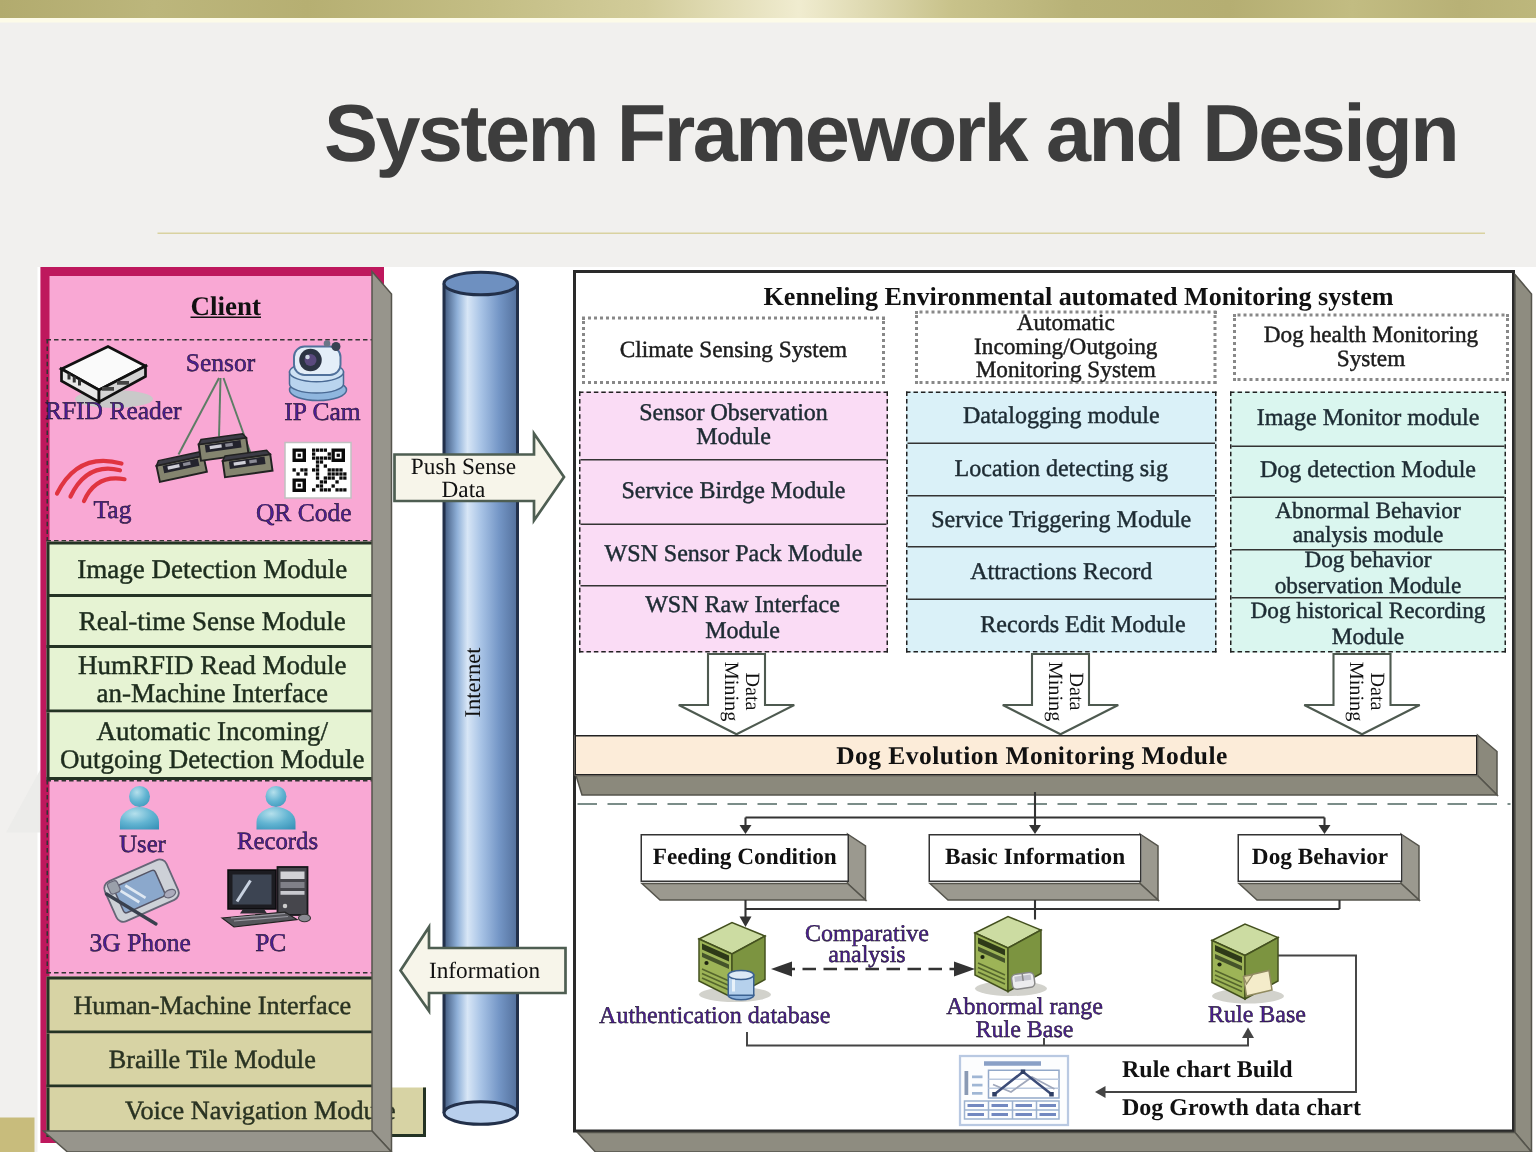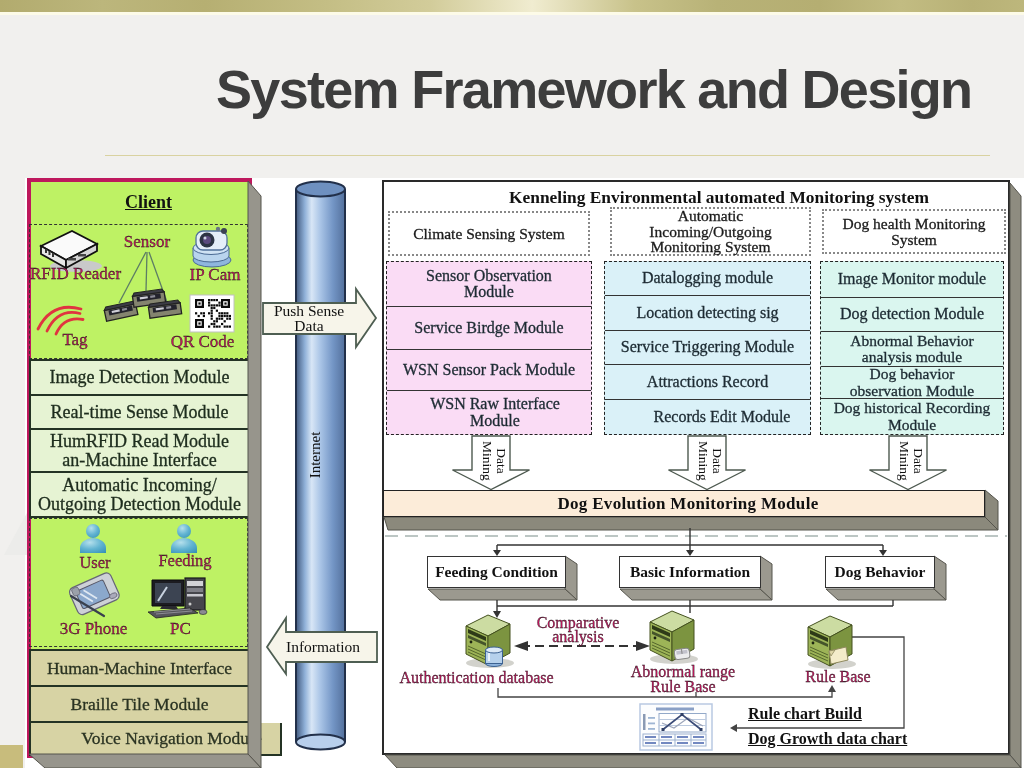--- a/index.html
+++ b/index.html
@@ -7,43 +7,43 @@
 .abs{position:absolute;}
 #topbar{left:0;top:0;width:1024px;height:12px;
 background:linear-gradient(90deg,#b2ab6e 0%,#bcb67c 10%,#b6af72 20%,#c4be85 32%,#d2cc9a 42%,#e4dfba 48%,#f0ecd0 52%,#e0dbb4 56%,#c8c28a 62%,#b8b277 70%,#b5ae72 80%,#c2bc82 88%,#b8b176 95%,#bdb77c 100%);}
 #topbar2{left:0;top:12px;width:1024px;height:3px;background:#fdfbe8;}
 #title{left:216px;top:58px;width:800px;text-align:left;font-family:"Liberation Sans",sans-serif;font-weight:bold;font-size:54px;color:#3d3d3d;letter-spacing:-1.7px;}
 #rule{left:105px;top:155px;width:885px;height:1px;background:#d9d2a0;}
 #tansq{left:0px;top:745px;width:23px;height:23px;background:#c8bc7c;}
 #wm{left:4px;top:500px;width:0;height:0;border-left:30px solid transparent;border-right:8px solid transparent;border-bottom:55px solid #ececea;}
 #diagbg{left:25px;top:178px;width:999px;height:590px;background:#ffffff;}
 
-#lpanel{left:27px;top:178px;width:217px;height:572px;background:#bef264;border:4px solid #be185d;}
+#lpanel{left:27px;top:178px;width:217px;height:572px;background:#f9a8d4;border:6px solid #be185d;}
 .dashsec{position:absolute;border:1.6px dashed #333;}
 #lsec1{left:-2px;top:42px;width:217px;height:133px;}
 #lsec2{left:-2px;top:336px;width:217px;height:127px;}
 #lclient{left:9px;top:10px;width:217px;text-align:center;font-weight:bold;font-size:18px;text-decoration:underline;color:#111;}
 .grow{position:absolute;left:-2px;width:217px;background:#e6f3d3;border:2px solid #243324;color:#1d2c1d;text-align:center;font-size:18px;line-height:18.5px;display:flex;align-items:center;justify-content:center;-webkit-text-stroke:0.3px #1d2c1d;}
 .orow{position:absolute;left:-2px;width:217px;background:#d7d3a4;border:2px solid #243324;color:#2a3322;text-align:center;font-size:17.5px;display:flex;align-items:center;justify-content:center;-webkit-text-stroke:0.3px #2a3322;}
 
 #rpanel{left:382px;top:180px;width:624px;height:571px;background:#fff;border:2px solid #2a2a2a;}
 #rtitle{left:23px;top:5px;width:624px;text-align:center;font-weight:bold;font-size:17.4px;color:#111;}
 .hdr{position:absolute;border:2px dotted #888;background:#fff;text-align:center;font-size:15.5px;color:#1c1c1c;line-height:15.5px;display:flex;align-items:center;justify-content:center;-webkit-text-stroke:0.3px #1c1c1c;}
 #hdr1{left:4px;top:29px;width:198px;height:41px;}
 #hdr2{left:226px;top:25px;width:197px;height:45px;}
 #hdr3{left:438px;top:27px;width:180px;height:41px;}
 .colgrp{position:absolute;border:1.6px dashed #222;}
 .mrow{position:absolute;left:0;right:0;border-bottom:1.5px solid #333;text-align:center;display:flex;align-items:center;justify-content:center;color:#1d2b33;font-size:16px;line-height:16.5px;-webkit-text-stroke:0.3px #1d2b33;}
 #col1{left:2px;top:79px;width:204px;height:172px;background:#fadcf5;}
 #col2{left:220px;top:79px;width:205px;height:172px;background:#daf1f8;}
 #col3{left:436px;top:79px;width:182px;height:172px;background:#daf6ef;}
 #dogbar{left:383px;top:490px;width:600px;height:25px;background:#fcecd9;border:1.5px solid #222;text-align:center;font-weight:bold;font-size:17px;color:#111;line-height:25px;letter-spacing:0.3px;text-indent:8px;}
 .wbox{position:absolute;background:#fff;border:1.5px solid #333;text-align:center;font-weight:bold;font-size:15.5px;color:#111;display:flex;align-items:center;justify-content:center;}
-.lbl{position:absolute;font-size:16px;color:#be185d;text-align:center;line-height:16px;-webkit-text-stroke:0.3px #111;}
-.lblb{position:absolute;font-size:16px;font-weight:bold;color:#111;text-align:right;text-decoration:underline;}
+.lbl{position:absolute;font-size:16px;color:#4c1d95;text-align:center;line-height:16px;-webkit-text-stroke:0.3px #111;}
+.lblb{position:absolute;font-size:16px;font-weight:bold;color:#111;text-align:right;}
 </style>
 </head>
 <body>
 <div id="slide">
 <div class="abs" id="diagbg"></div>
 <div class="abs" id="topbar"></div>
 <div class="abs" id="topbar2"></div>
 <div class="abs" id="wm"></div>
 <div class="abs" id="title">System Framework and Design</div>
 <div class="abs" id="rule"></div>
@@ -449,16 +449,16 @@
 <div class="lbl" style="left:508px;top:616px;width:140px;line-height:14px;">Comparative<br>analysis</div>
 <div class="lblb" style="left:748px;top:705px;">Rule chart Build</div>
 <div class="lblb" style="left:748px;top:730px;">Dog Growth data chart</div>
 
 <div class="lbl" style="left:28px;top:266px;width:95px;font-size:17px;">RFID Reader</div>
 <div class="lbl" style="left:118px;top:234px;width:58px;font-size:17px;">Sensor</div>
 <div class="lbl" style="left:186px;top:267px;width:58px;font-size:17px;">IP Cam</div>
 <div class="lbl" style="left:50px;top:332px;width:50px;font-size:17px;">Tag</div>
 <div class="lbl" style="left:165px;top:334px;width:75px;font-size:17px;">QR Code</div>
 <div class="lbl" style="left:70px;top:555px;width:50px;font-size:16.5px;">User</div>
-<div class="lbl" style="left:155px;top:553px;width:60px;font-size:16.5px;">Feeding</div>
+<div class="lbl" style="left:155px;top:553px;width:60px;font-size:16.5px;">Records</div>
 <div class="lbl" style="left:56px;top:621px;width:75px;font-size:17px;">3G Phone</div>
 <div class="lbl" style="left:163px;top:621px;width:35px;font-size:17px;">PC</div>
 </div>
 
 </body></html>

